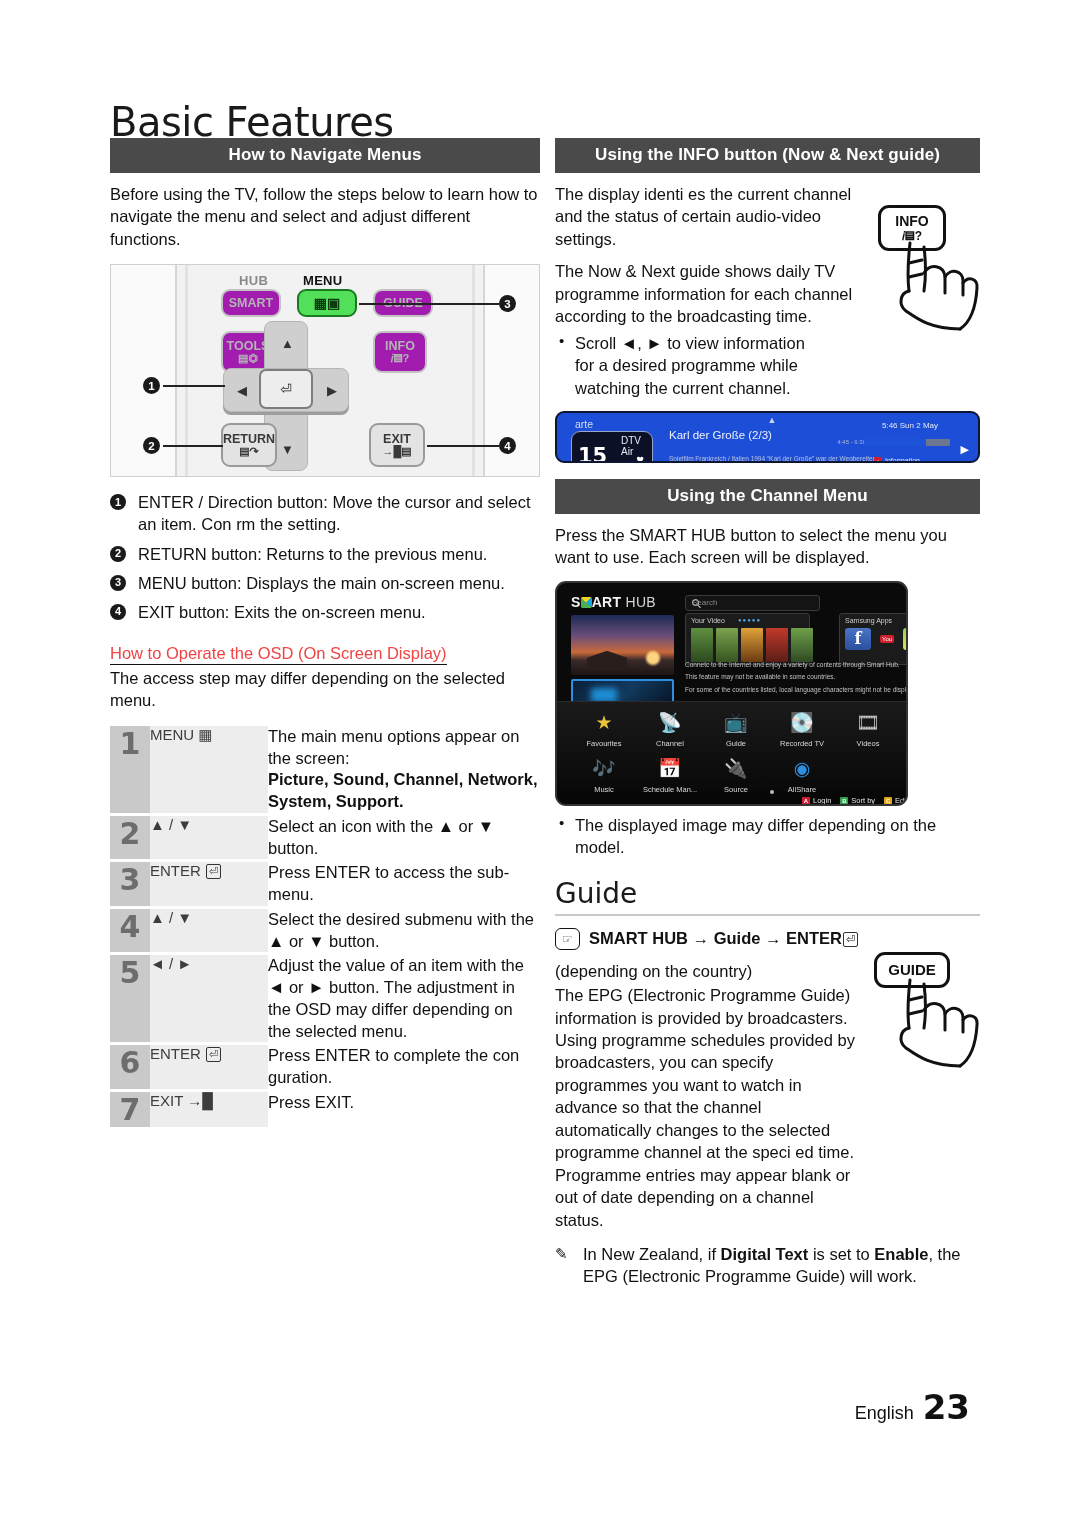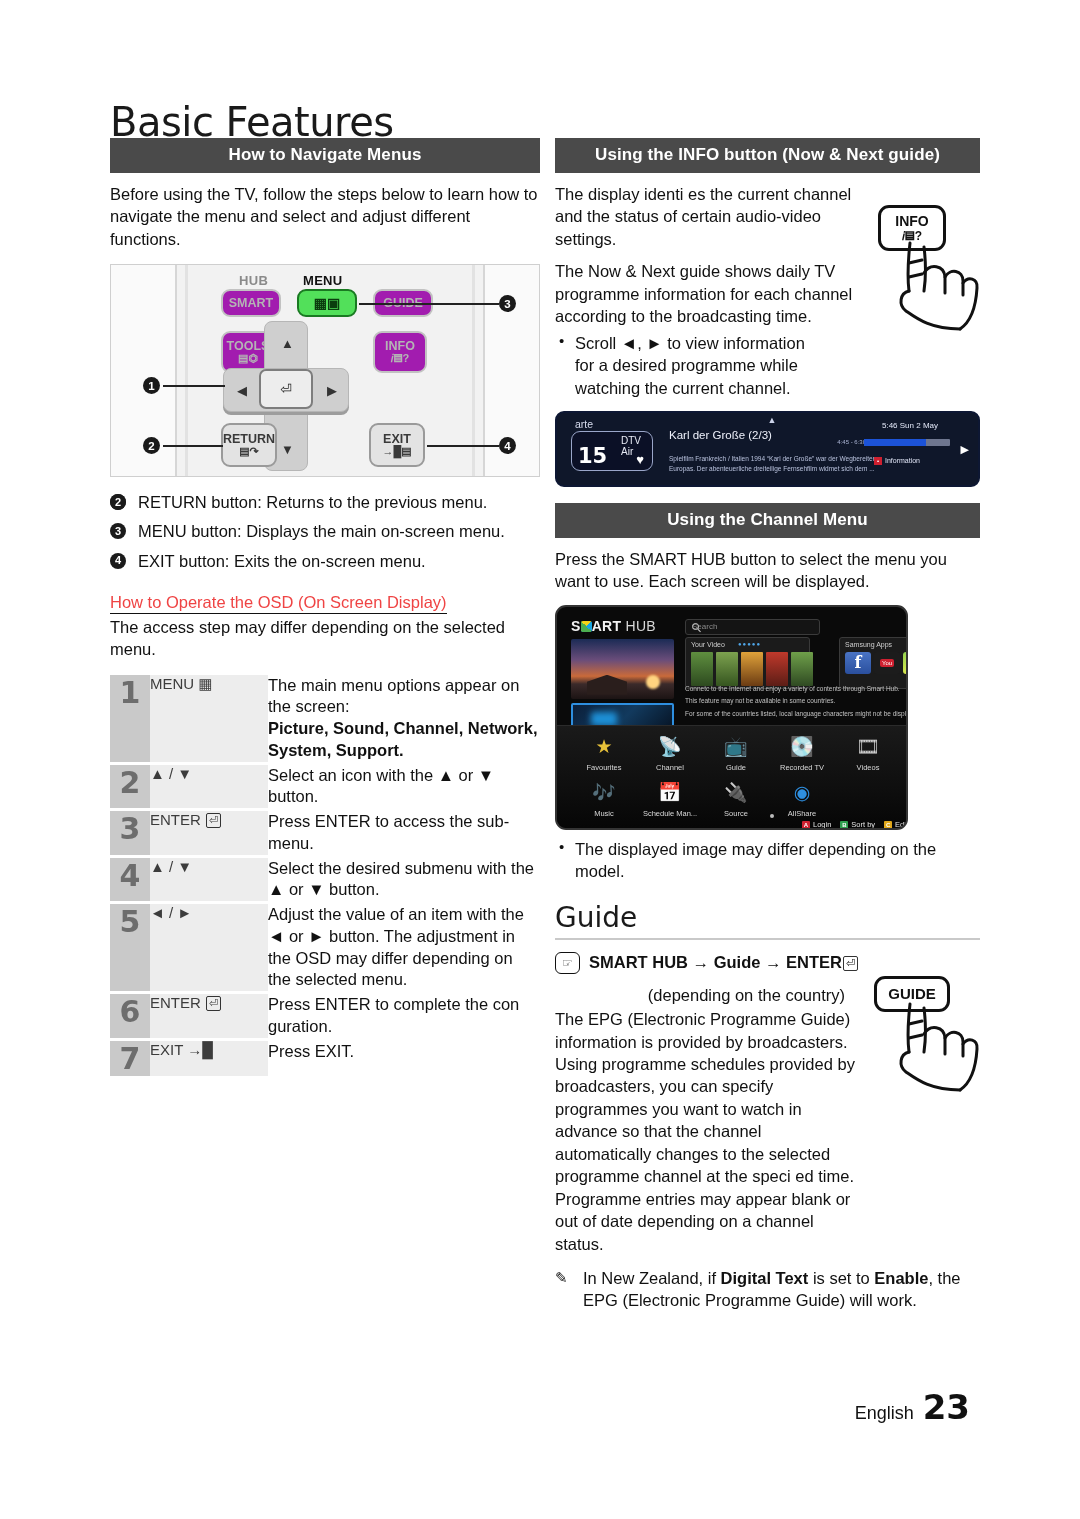--- a/index.html
+++ b/index.html
@@ -122,22 +122,22 @@
   
   .handfig { position:absolute; width:120px; height:125px; }
   .keycap {
     position:absolute; border:3px solid #111; border-radius:11px; background:#fff;
     display:flex; flex-direction:column; align-items:center; justify-content:center;
     font-weight:bold; color:#111;
   }
 
   
   .infobar {
-    margin-top:12px; position:relative; width:425px; height:76px;
-    background:#0f172a; border:2px solid #0d1733; border-radius:9px;
+    margin-top:12px; position:relative; width:425px; height:52px;
+    background:#1d4ed8; border:2px solid #0d1733; border-radius:9px;
     overflow:hidden;
   }
   .ib-ch {
     position:absolute; left:14px; top:18px; width:82px; height:40px;
     background:#0b1026; border:1.5px solid #9aa6c9; border-radius:9px;
   }
   .ib-chname { position:absolute; left:17px; top:5px; font-size:10px; color:#e7eaf5;padding-left:44px; }
   .ib-arte { position:absolute; left:18px; top:5px; font-size:10.5px; color:#d7dcee; }
   .ib-num { position:absolute; left:6px; top:12px; font-size:21px; font-weight:bold; color:#fff; font-family:"DejaVu Sans", sans-serif;}
   .ib-heart { position:absolute; right:8px; top:20px; font-size:13px; color:#fff; }
@@ -341,20 +341,21 @@
       <div class="cline" style="left:52px; top:180px; width:60px;"></div>
       <div class="callout" style="left:32px; top:172px;">
         <div class="cnum">2</div>
       </div>
     </div>
 
     
     <ol class="cnumlist">
       <li>
         <span class="bullet">1</span>
+        <span>ENTER  / Direction button: Move the cursor and select an item. Con rm the setting.</span>
       </li>
       <li>
         <span class="bullet">2</span>
         <span>RETURN button: Returns to the previous menu.</span>
       </li>
       <li>
         <span class="bullet">3</span>
         <span>MENU button: Displays the main on-screen menu.</span>
       </li>
       <li>
@@ -611,21 +612,21 @@
     </ul>
 
     <div class="guide-h">Guide</div>
 
     <div style="position:relative;">
       <div class="path-line">
         <span class="hand-ico">☞</span>
         <span><b class="strong"><span>SMART HUB → Guide → ENTER</span></b><span class="entericon">⏎</span></span>
       </div>
 
-      <p class="body" style="width:290px;text-align:right;">(depending on the country)</p>
+      <p class="body" style="width:290px;">(depending on the country)</p>
       <p class="body tight" style="width:300px;">The EPG (Electronic Programme Guide) information is provided by broadcasters. Using programme schedules provided by broadcasters, you can specify programmes you want to watch in advance so that the channel automatically changes to the selected programme channel at the speci ed time. Programme entries may appear blank or out of date depending on a channel status.</p>
 
       <div class="handfig" style="left:305px; top:24px;">
         <div class="keycap" style="left:14px; top:0; width:76px; height:36px;">
           <span style="font-size:15px;">GUIDE</span>
         </div>
         <svg width="120" height="100" style="position:absolute;left:0;top:18px;">
           <g fill="none" stroke="#111" stroke-width="3" stroke-linecap="round">
             <path d="M50 10 C48 28, 47 42, 49 58"></path>
             <path d="M64 14 C66 30, 66 44, 64 58"></path>

